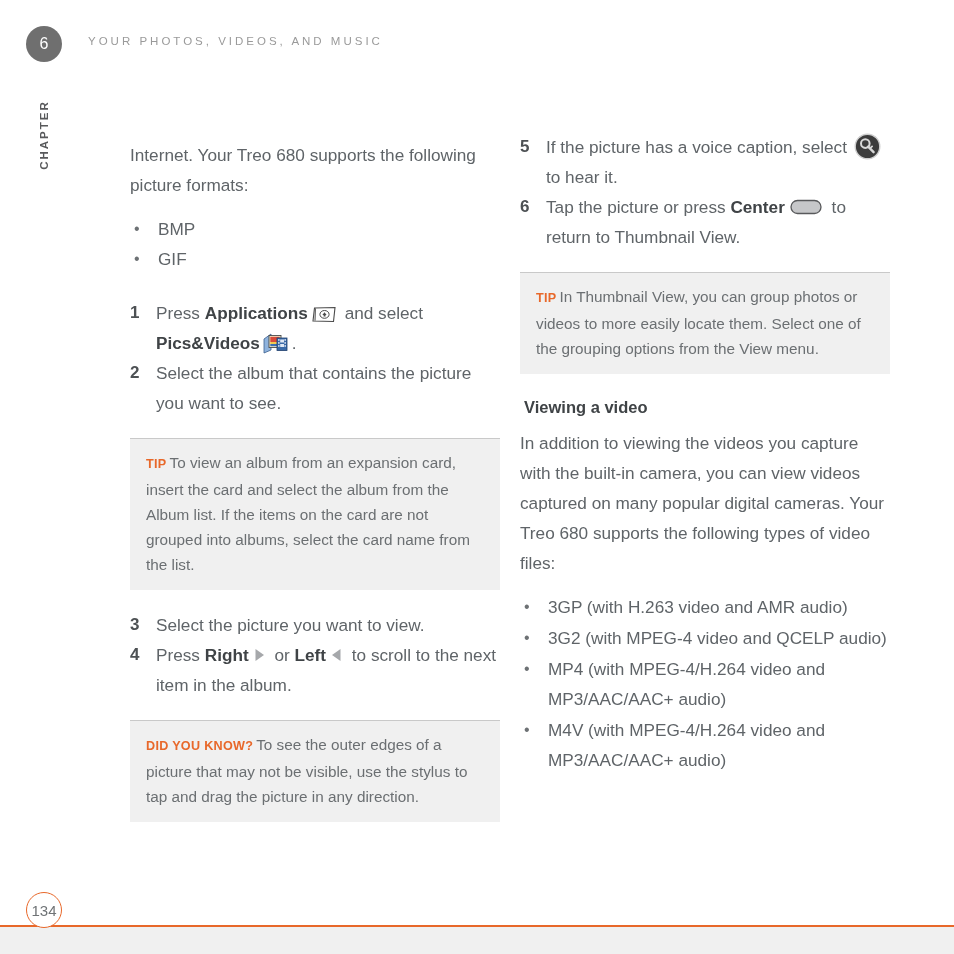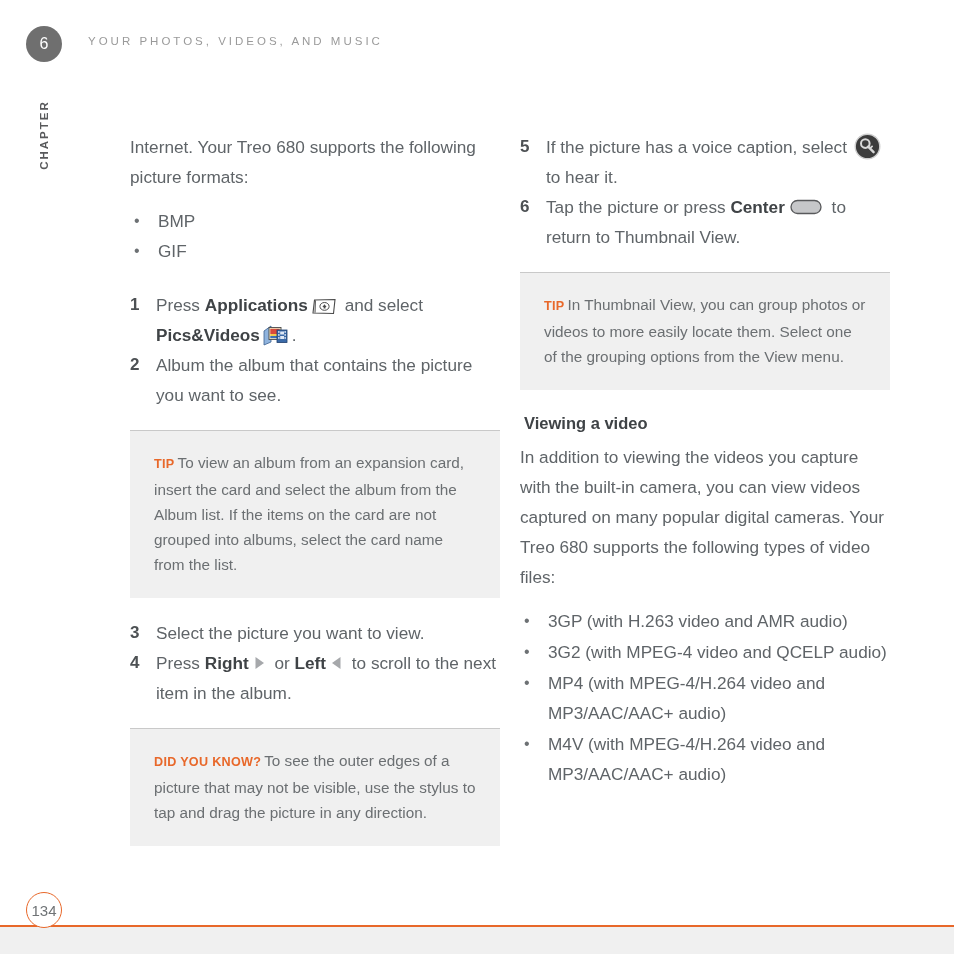--- a/index.html
+++ b/index.html
@@ -55,21 +55,21 @@
     width: 372px;
   }
   #col-left  { left: 130px; }
   #col-right { left: 520px; }
 
   
   .para {
     font-size: 17.2px;
     line-height: 30px;
     color: #5f6468;
-    margin: 0 0 14px 0;
+    margin: 8px 0 14px 0;
     font-weight: 400;
   }
 
   
   .bullets { margin: 0 0 10px 0; padding: 0; list-style: none; }
   .bullets li {
     position: relative;
     font-size: 17.2px;
     line-height: 30px;
     color: #5f6468;
@@ -104,21 +104,21 @@
 
   
   .notebox {
     background: #f0f0f0;
     border-top: 1px solid #c9c9c9;
     padding: 11px 16px 13px 16px;
     margin: 20px 0 20px 0;
     width: 370px;
   }
   .notebox p {
-    margin: 8px;
+    margin: 0;
     font-size: 15.3px;
     line-height: 25px;
     color: #6b6f72;
   }
   .note-label {
     color: #e8682a;
     font-weight: bold;
     font-size: 12.6px;
     letter-spacing: 0.3px;
     margin-right: 3px;
@@ -226,21 +226,21 @@
                 <rect x="21.4" y="12.2" width="1.6" height="1.5"></rect>
               <rect x="17.2" y="6.5" width="3.8" height="3"></rect>
                 <rect x="17.2" y="11" width="3.8" height="3"></rect>
             </g>
           </svg>
         </span><span>.</span>
       </li>
 
       <li class="step">
         <span class="num">2</span>
-        <span>Album the album that contains the picture you want to see.</span>
+        <span>Select the album that contains the picture you want to see.</span>
       </li>
     </ul>
 
     <div class="notebox">
       <p><span class="note-label">TIP</span><span>To view an album from an expansion card, insert the card and select the album from the Album list. If the items on the card are not grouped into albums, select the card name from the list.</span></p>
     </div>
 
     <ul class="steps">
       <li class="step">
         <span class="num">3</span>

